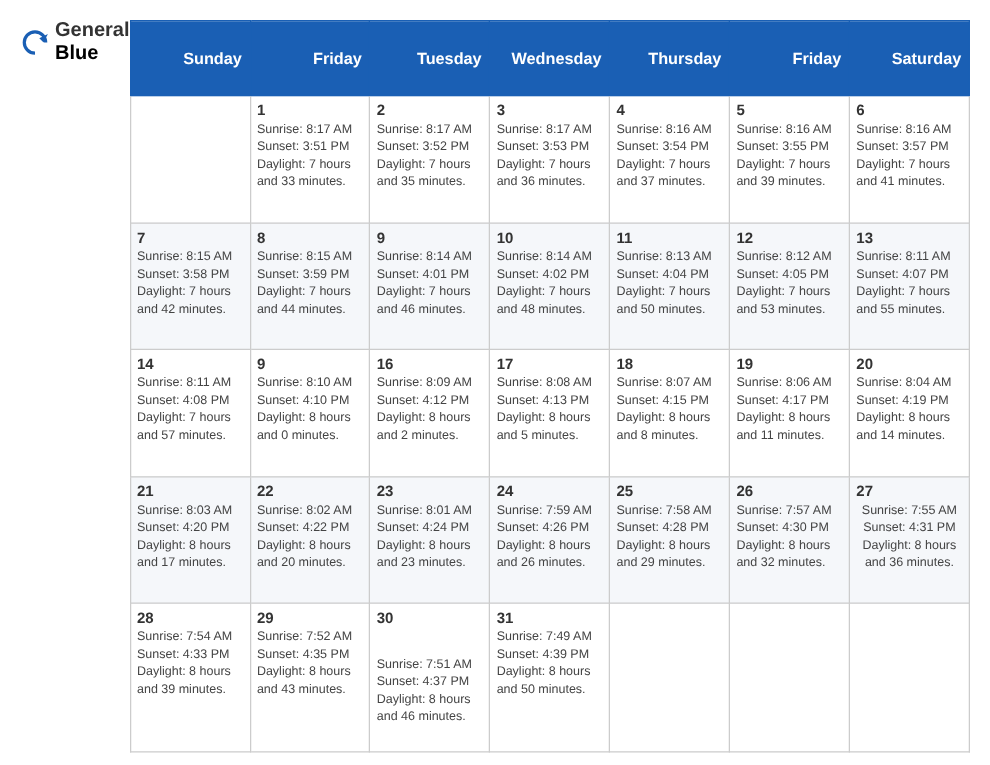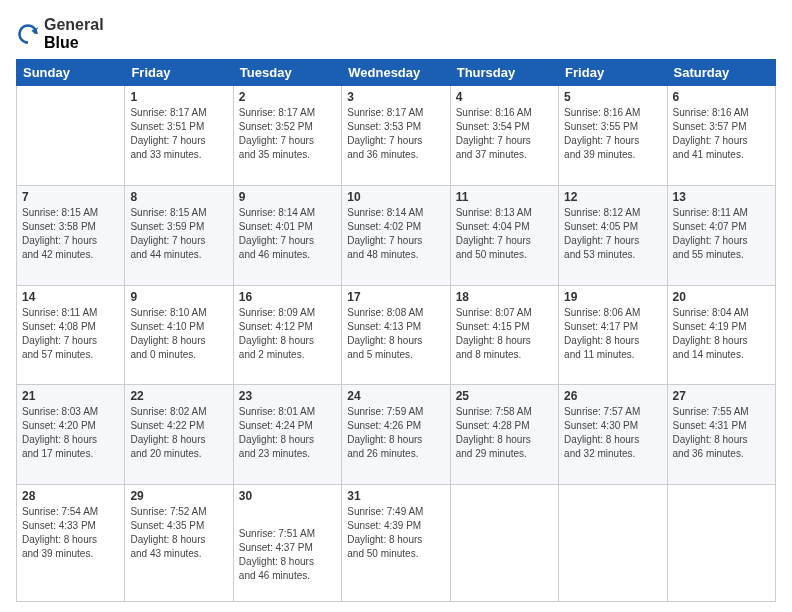--- a/index.html
+++ b/index.html
@@ -8,21 +8,21 @@
       height: 612px;
       font-family: Arial, sans-serif;
       background: #fff;
       overflow: hidden;
     }
     .page {
       width: 792px;
       height: 612px;
       padding: 16px 16px 10px 16px;
       display: flex;
-      flex-direction: column;
+      flex-direction: row;
     }
     .header {
       display: flex;
       justify-content: space-between;
       align-items: flex-start;
       margin-bottom: 8px;
     }
     .logo {
       display: flex;
       align-items: center;
@@ -62,22 +62,22 @@
     .calendar {
       flex: 1;
       border: 1px solid #ccc;
       border-collapse: collapse;
       width: 100%;
       table-layout: fixed;
     }
     .calendar th {
       background-color: #1a5fb4;
       color: #fff;
-      text-align: left;
-      padding: 5px 6px;
+      text-align: right;
+      padding: 22px 6px;
       font-size: 13px;
       border: 1px solid #1a5fb4;
     }
     .calendar td {
       border: 1px solid #ccc;
       vertical-align: top;
       padding: 4px 5px;
       font-size: 10.5px;
       color: #333;
       background: #fff;
@@ -320,21 +320,21 @@
           </td>
           <td>
             <span class="day-num">26</span>
             <div class="day-info" style="white-space: pre-line;">Sunrise: 7:57 AM
 Sunset: 4:30 PM
 Daylight: 8 hours
 and 32 minutes.</div>
           </td>
           <td>
             <span class="day-num">27</span>
-            <div class="day-info" style="white-space: pre-line;">Sunrise: 7:55 AM
+            <div class="day-info" style="white-space: pre-line; text-align: center;">Sunrise: 7:55 AM
 Sunset: 4:31 PM
 Daylight: 8 hours
 and 36 minutes.</div>
           </td>
         </tr>
         <tr>
           <td>
             <span class="day-num">28</span>
             <div class="day-info" style="white-space: pre-line;">Sunrise: 7:54 AM
 Sunset: 4:33 PM

